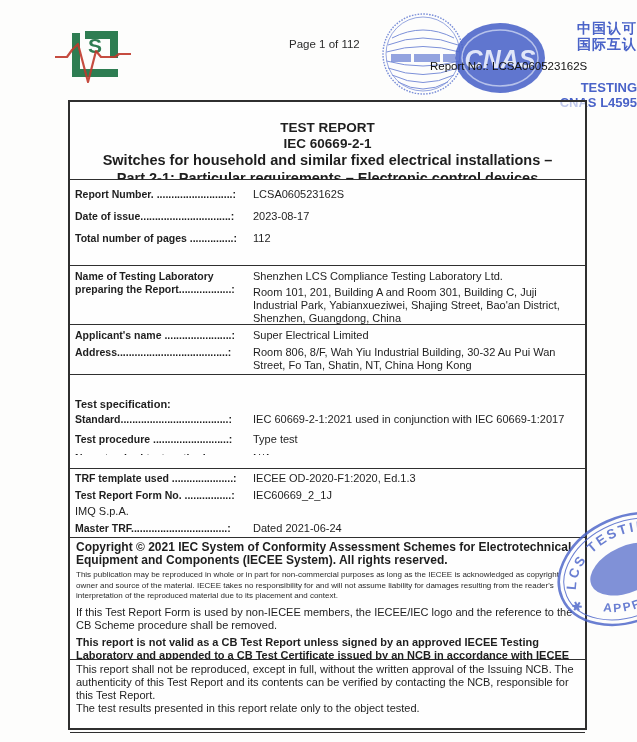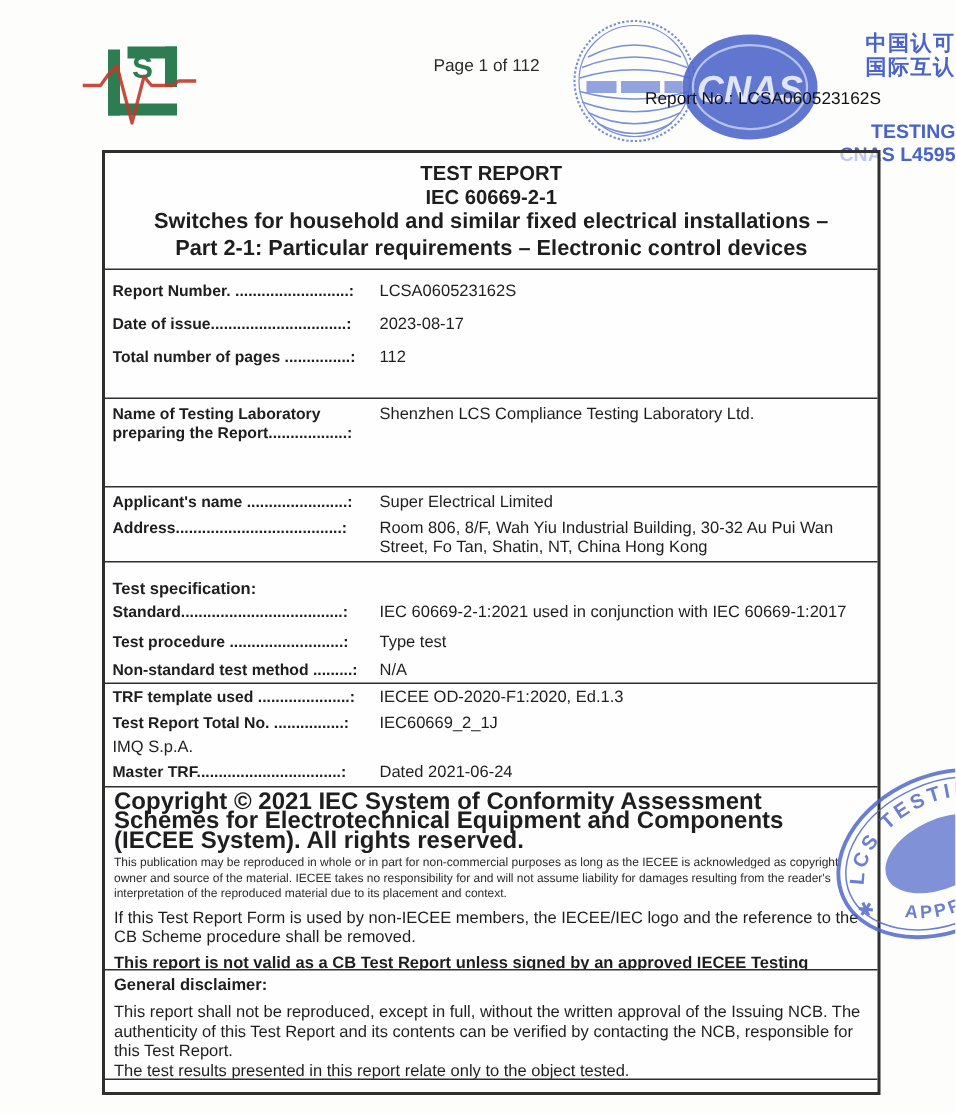--- a/index.html
+++ b/index.html
@@ -34,43 +34,43 @@
   .report-no { position:absolute; left:430px; top:60px; font-size:11.5px; color:#121212; z-index:5; }
 
   
   .report-table {
     position:absolute; left:68px; top:100px; width:519px; height:630px;
     border:2px solid #2f2f2f; background:rgba(255,255,255,0.65); z-index:2;
   }
   .sec { width:100%; padding:0 5px; overflow:hidden; }
   .sec + .sec { border-top:1.5px solid #2f2f2f; }
 
-  .sec-title { height:77px; text-align:center; font-weight:bold; padding-top:6px; }
+  .sec-title { height:77px; text-align:center; font-weight:bold; padding-top:18px; }
   .t-sm { font-size:13.5px; line-height:16px; }
   .t-lg { font-size:14.5px; line-height:17.5px; }
 
   .sec-info      { height:86px; padding-top:8px; }
   .sec-lab       { height:59px; padding-top:4px; }
   .sec-applicant { height:50px; padding-top:4px; }
-  .sec-spec      { height:81px; padding-top:9px; }
-  .sec-trf       { height:69px; padding-top:3px; }
+  .sec-spec      { height:81px; padding-top:20px; }
+  .sec-trf       { height:69px; padding-top:3px;margin-top:13px; }
 
   .row { display:flex; align-items:flex-start;justify-content:center; }
   .sec-info .row { height:22px; }
   .sec-spec .row { height:19.5px; }
   .sec-trf  .row { height:16.5px; }
   .lbl { flex:0 0 178px; width:178px; font-weight:bold; font-size:10.5px;
          line-height:13px; white-space:nowrap; overflow:hidden; }
   .val { flex:1; font-size:11px; line-height:13px; }
   .val-block { margin-bottom:3px; }
   .lbl-2line div { white-space:nowrap; overflow:hidden; }
   .spec-heading { font-weight:bold; font-size:11px; line-height:18px; }
 
   .sec-copyright { height:122px; padding:3px 6px; }
-  .cp-bold  { font-weight:bold; font-size:16px; line-height:13px; margin-bottom:3px; }
+  .cp-bold  { font-weight:bold; font-size:12px; line-height:13px; margin-bottom:3px; }
   .cp-small { font-size:8px; line-height:10.5px; color:#2a2a2a; margin-bottom:4px; }
   .cp-norm  { font-size:11px; line-height:13px; margin-bottom:4px; }
   .cp-bold2 { font-weight:bold; font-size:11px; line-height:13px; }
 
   .sec-disclaimer { height:73px; padding:3px 6px; }
   .dc-head { font-weight:bold; font-size:11px; line-height:15px; margin-bottom:4px; }
   .dc-text { font-size:11px; line-height:13px; }
 
   .sec-empty { height:9px; }
 
@@ -155,20 +155,21 @@
     </div>
 
     <div class="sec sec-lab">
       <div class="row">
         <div class="lbl lbl-2line">
           <div>Name of Testing Laboratory</div>
           <div>preparing the Report..................:</div>
         </div>
         <div class="val">
           <div class="val-block">Shenzhen LCS Compliance Testing Laboratory Ltd.</div>
+          <div>Room 101, 201, Building A and Room 301, Building C, Juji Industrial Park, Yabianxueziwei, Shajing Street, Bao'an District, Shenzhen, Guangdong, China</div>
         </div>
       </div>
     </div>
 
     <div class="sec sec-applicant">
       <div class="row" style="height:17px;">
         <div class="lbl">Applicant's name .......................:</div>
         <div class="val">Super Electrical Limited</div>
       </div>
       <div class="row">
@@ -192,41 +193,40 @@
         <div class="val">N/A</div>
       </div>
     </div>
 
     <div class="sec sec-trf">
       <div class="row">
         <div class="lbl">TRF template used .....................:</div>
         <div class="val">IECEE OD-2020-F1:2020, Ed.1.3</div>
       </div>
       <div class="row">
-        <div class="lbl">Test Report Total No. ................:</div>
+        <div class="lbl">Test Report Form No. ................:</div>
         <div class="val">IEC60669_2_1J</div>
       </div>
       <div class="row">
         <div class="val">IMQ S.p.A.</div>
       </div>
       <div class="row">
         <div class="lbl">Master TRF.................................:</div>
         <div class="val">Dated 2021-06-24</div>
       </div>
     </div>
 
     <div class="sec sec-copyright">
       <div class="cp-bold">Copyright © 2021 IEC System of Conformity Assessment Schemes for Electrotechnical Equipment and Components (IECEE System). All rights reserved.</div>
       <div class="cp-small">This publication may be reproduced in whole or in part for non-commercial purposes as long as the IECEE is acknowledged as copyright owner and source of the material. IECEE takes no responsibility for and will not assume liability for damages resulting from the reader's interpretation of the reproduced material due to its placement and context.</div>
       <div class="cp-norm">If this Test Report Form is used by non-IECEE members, the IECEE/IEC logo and the reference to the CB Scheme procedure shall be removed.</div>
       <div class="cp-bold2">This report is not valid as a CB Test Report unless signed by an approved IECEE Testing Laboratory and appended to a CB Test Certificate issued by an NCB in accordance with IECEE 02.</div>
     </div>
 
     <div class="sec sec-disclaimer">
-      <div class="dc-head">General disclaimer:</div>
       <div class="dc-text">This report shall not be reproduced, except in full, without the written approval of the Issuing NCB. The authenticity of this Test Report and its contents can be verified by contacting the NCB, responsible for this Test Report.</div>
       <div class="dc-text">The test results presented in this report relate only to the object tested.</div>
     </div>
 
     <div class="sec sec-empty"></div>
   </div>
 
   <svg class="stamp approve-stamp" viewBox="0 0 160 155">
     <g transform="rotate(-24 80 77)" opacity="0.82">
       <ellipse cx="80" cy="77" rx="72" ry="52" fill="none" stroke="#4a63c8" stroke-width="2.6"></ellipse>

